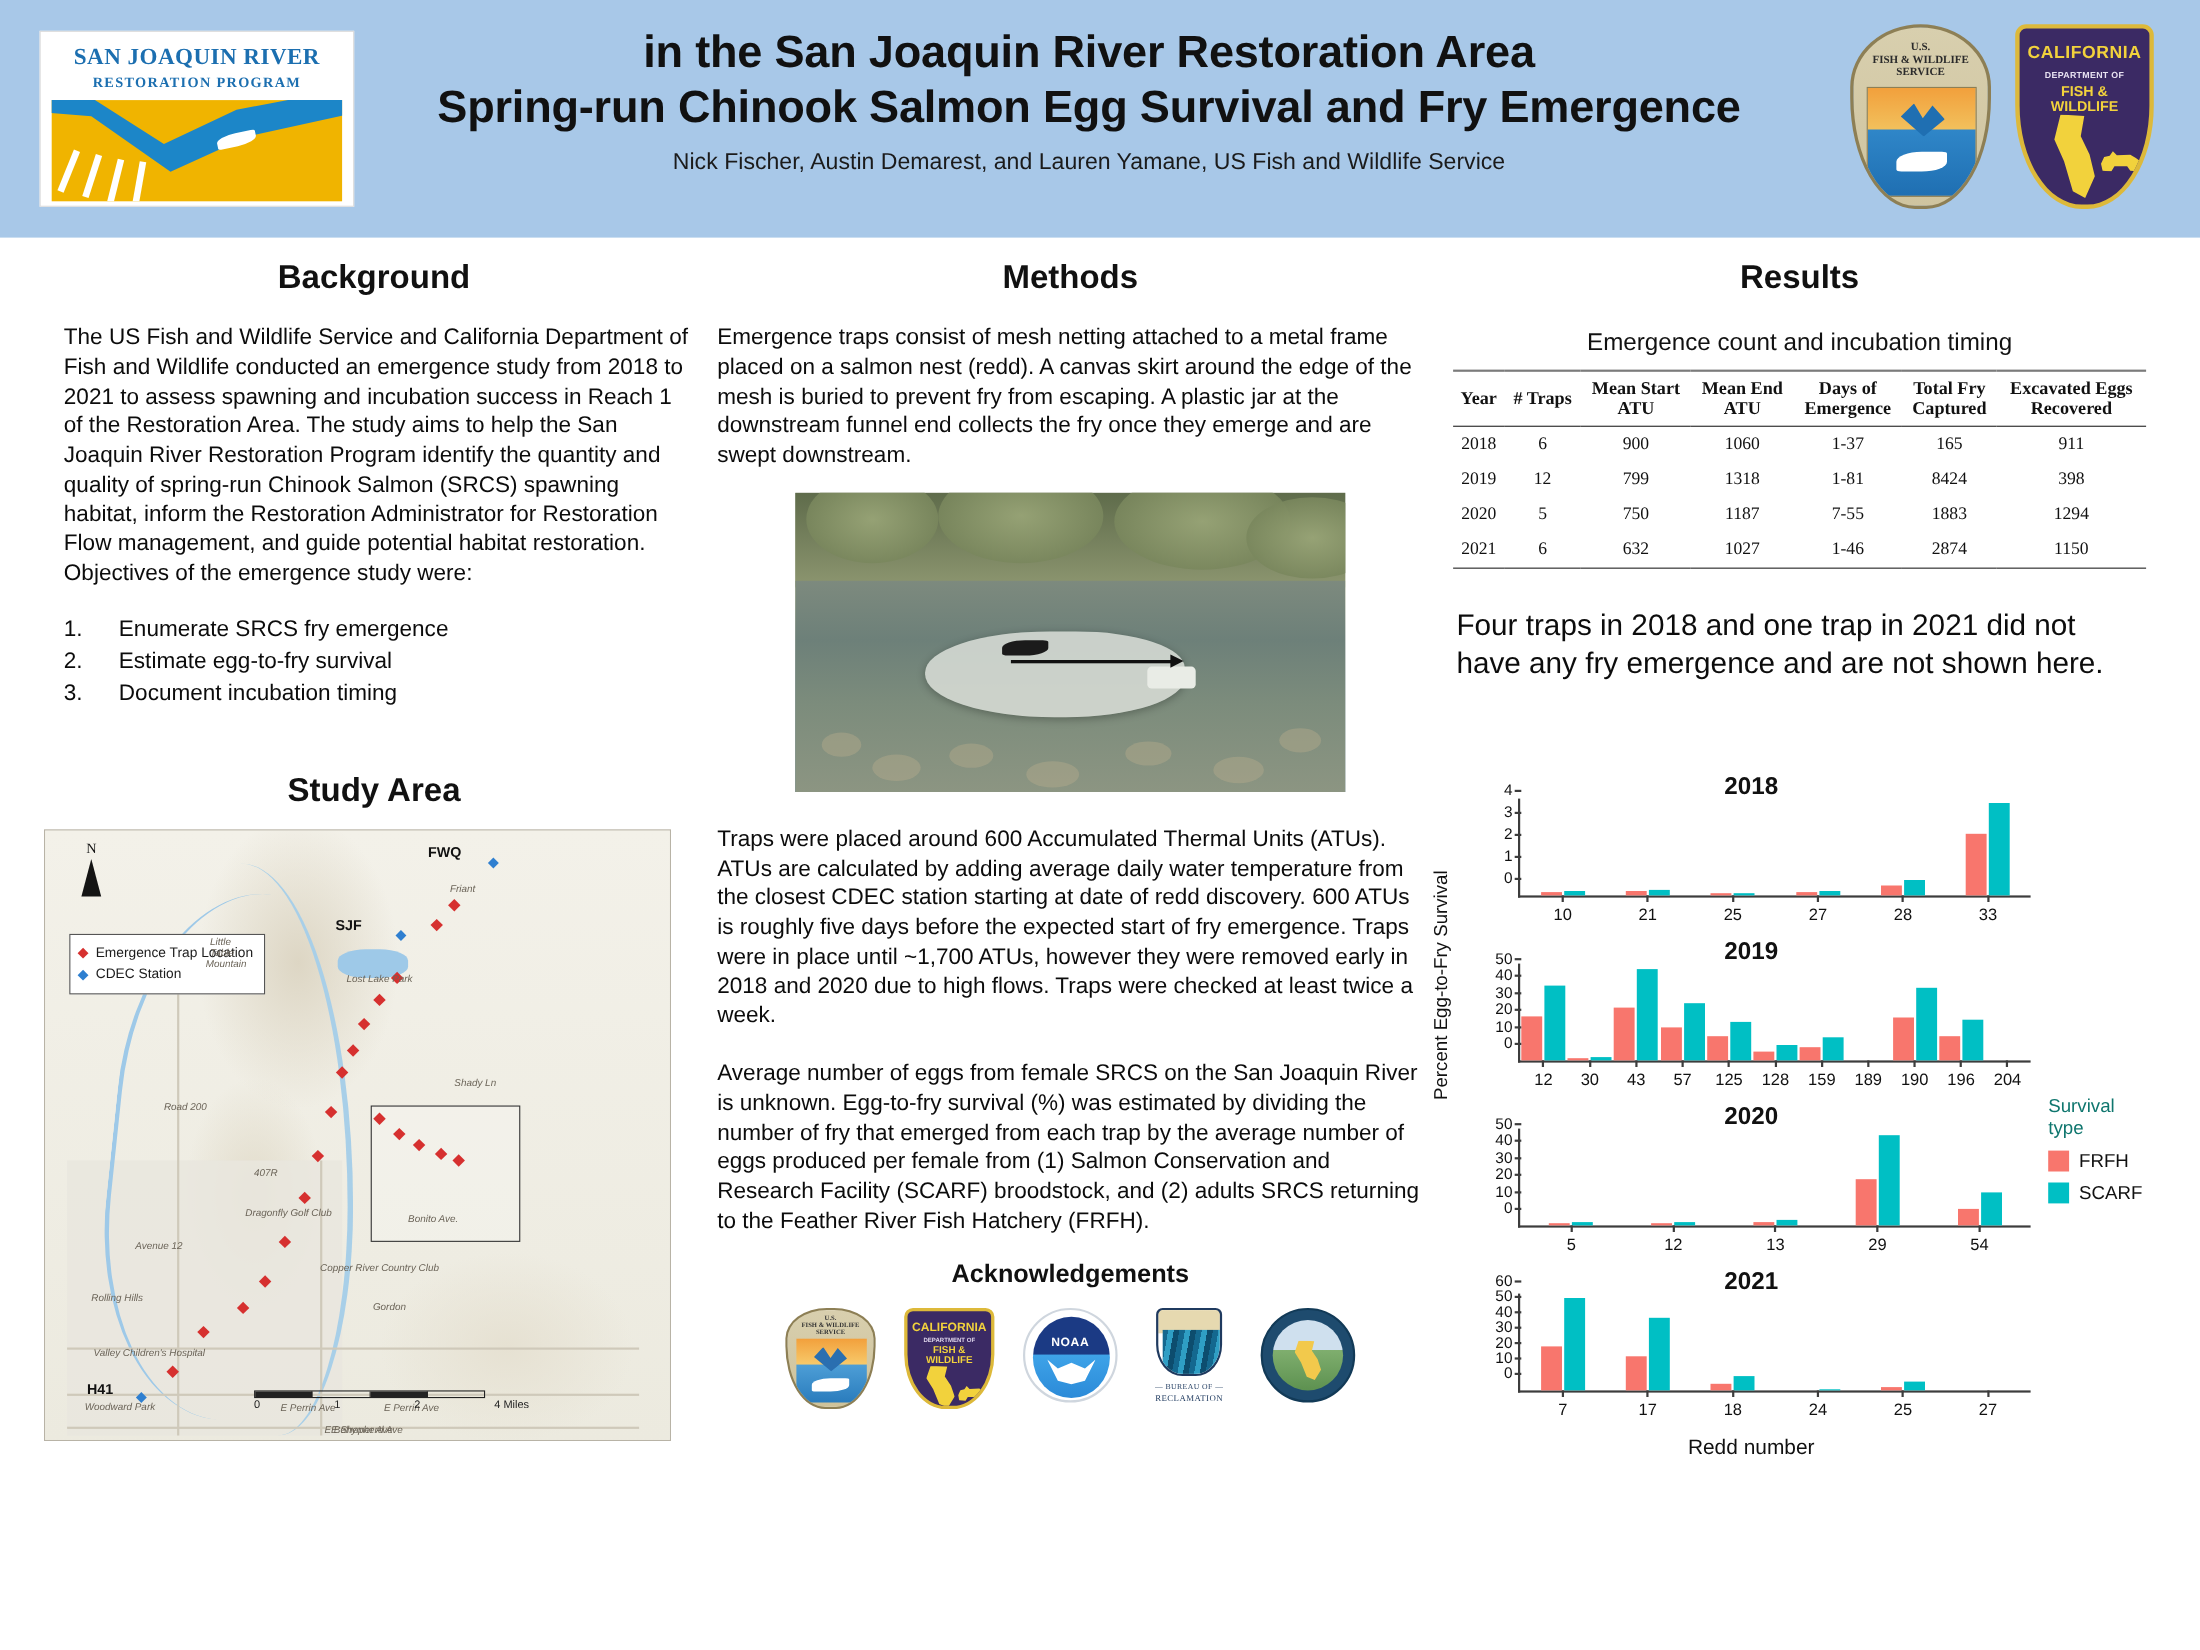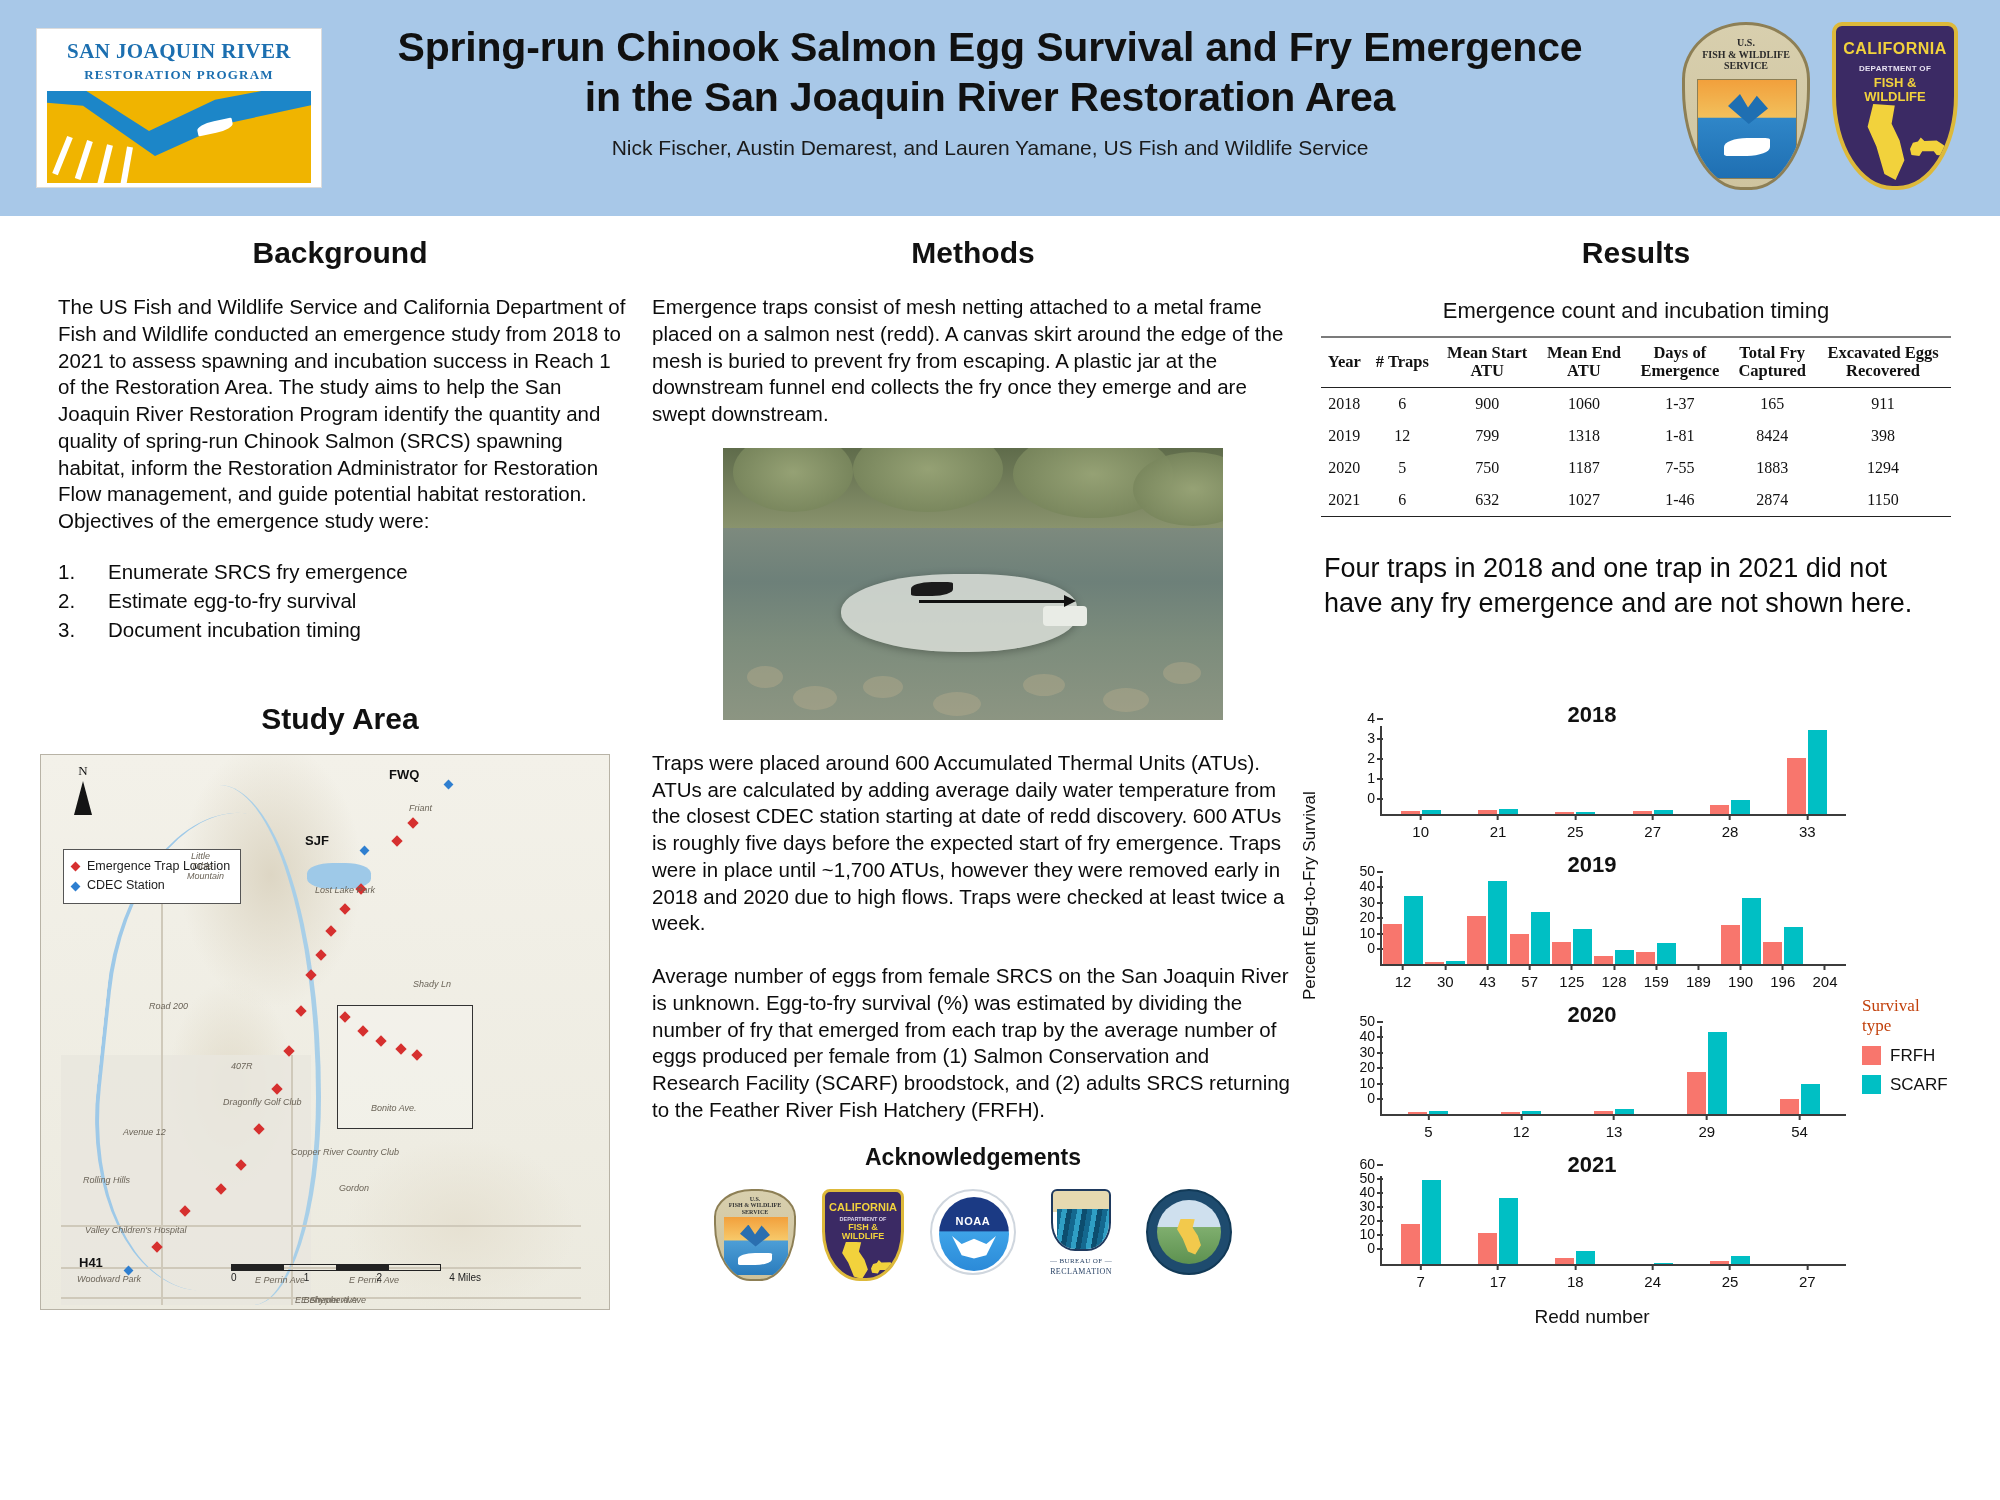--- a/index.html
+++ b/index.html
@@ -430,21 +430,21 @@
     content: ""; position: absolute; left: 50%; top: 0;
     width: 2px; height: 6px; background: #3c3c3c; transform: translateX(-50%);
   }
   #xaxis-label {
     margin-left: 26px; width: 520px; text-align: center;
     font-size: 19px; color: #111; margin-top: 6px;
   }
   #chart-legend {
     position: absolute; left: 556px; top: 296px; width: 130px;
   }
-  #chart-legend .lg-title { font-size: 17px; color: #c2410c; line-height: 1.2; font-family: Liberation Serif, serif; }
+  #chart-legend .lg-title { font-size: 17px; color: #0f766e; line-height: 1.2; }
   #chart-legend .lg-row {
     display: flex; align-items: center; gap: 9px; margin-top: 9px;
     font-size: 17px; color: #111;
   }
   #chart-legend .sw { width: 19px; height: 19px; }
   #chart-legend .sw.frfh  { background: #f8766d; }
   #chart-legend .sw.scarf { background: #00bfc4; }
 </style>
 </head>
 <body>
@@ -459,22 +459,22 @@
       <div class="fish"></div>
       <div class="ray" style="left:20px; top:46px; transform:rotate(22deg);"></div>
       <div class="ray" style="left:40px; top:50px; transform:rotate(18deg);"></div>
       <div class="ray" style="left:60px; top:54px; transform:rotate(14deg);"></div>
       <div class="ray" style="left:80px; top:56px; transform:rotate(10deg);"></div>
     </div>
   </div>
 
   <div id="title-block">
     <div id="poster-title">
+      <div>in the San Joaquin River Restoration Area</div>
       <div>Spring-run Chinook Salmon Egg Survival and Fry Emergence</div>
-      <div>in the San Joaquin River Restoration Area</div>
     </div>
     <div id="poster-authors">
       <div>Nick Fischer, Austin Demarest, and Lauren Yamane, US Fish and Wildlife Service</div>
     </div>
   </div>
 
   <div class="seal" id="usfws-seal">
     <div class="txt">
       <div>U.S.</div>
       <div>FISH &amp; WILDLIFE</div>

